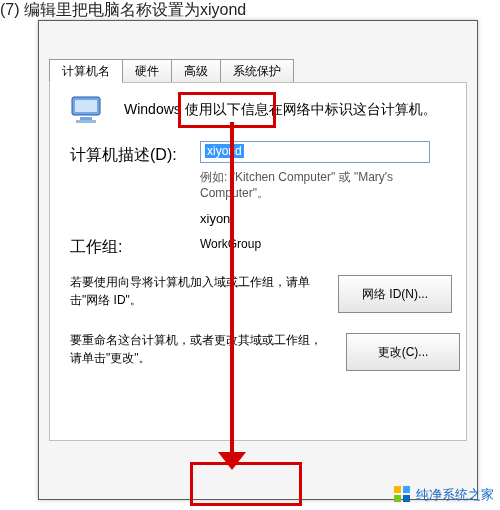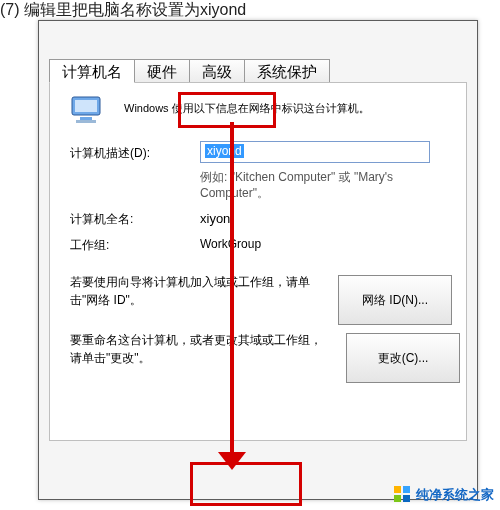--- a/index.html
+++ b/index.html
@@ -4,49 +4,49 @@
 <style>
   html,body{margin:0;padding:0;font-family:"Microsoft YaHei","SimSun",Tahoma,sans-serif;font-size:12px;color:#000;background:#fff}
   .stage{position:relative;width:500px;height:510px;overflow:hidden}
   .cropline{position:absolute;left:0;top:0;width:430px;font-size:16px;color:#222;white-space:nowrap}
   .window{position:absolute;left:38px;top:20px;width:438px;height:478px;background:#f5f5f5;border:1px solid #5c5c5c;box-shadow:0 0 4px rgba(0,0,0,.25)}
   .titlebar{position:relative;height:28px;background:linear-gradient(#fdfdfd,#e9e9e9);border-bottom:1px solid #c9c9c9}
   .titlebar .title{position:absolute;left:10px;top:6px;font-size:12px;color:#000}
   .closebtn{position:absolute;right:6px;top:3px;width:46px;height:20px;background:linear-gradient(#e97a74,#c94038);border:1px solid #8a2520;border-radius:3px;display:flex;align-items:center;justify-content:center;cursor:pointer}
   .closebtn svg{display:block}
   .tabs{position:absolute;left:10px;top:38px;display:flex;height:24px}
-  .tab{border:1px solid #9a9a9a;border-bottom:none;padding:3px 12px 0;margin-right:-1px;background:linear-gradient(#fdfdfd,#ececec);color:#000;cursor:pointer;font-size:15px}
+  .tab{border:1px solid #9a9a9a;border-bottom:none;padding:3px 12px 0;margin-right:-1px;background:linear-gradient(#fdfdfd,#ececec);color:#000;cursor:pointer;font-size:12px}
   .tab.active{background:#fff;border-bottom:1px solid #fff;position:relative;z-index:2}
   .pane{position:absolute;left:10px;right:10px;top:61px;bottom:58px;border:1px solid #bfbfbf;background:#fff}
   .pcicon{position:absolute;left:20px;top:12px;width:36px;height:32px}
-  .intro{position:absolute;left:74px;top:18px;font-size:11px;color:#000}
-  .lbl{position:absolute;font-size:12px;color:#000}
+  .intro{position:absolute;left:74px;top:18px;font-size:14px;color:#000}
+  .lbl{position:absolute;font-size:16px;color:#000}
   .lbl.desc{left:20px;top:62px}
   .descinput{position:absolute;left:150px;top:58px;width:220px;height:20px;border:1px solid #7a9ccf;background:#fff;padding:0 4px;font-size:12px}
   .descinput .sel{display:inline-block;margin-top:2px;background:#3399ff;color:#fff;padding:0 2px}
   .example{position:absolute;left:150px;top:86px;width:260px;font-size:12px;color:#555;line-height:16px}
   .lbl.full{left:20px;top:128px}
   .val.full{position:absolute;left:150px;top:128px;font-size:13px;color:#000}
   .lbl.wg{left:20px;top:154px}
   .val.wg{position:absolute;left:150px;top:154px;font-size:12px;color:#000}
   .para1{position:absolute;left:20px;top:190px;width:260px;font-size:12px;color:#000;line-height:18px}
   .para2{position:absolute;left:20px;top:248px;width:260px;font-size:12px;color:#000;line-height:18px}
-  .winbtn{position:absolute;height:22px;border:1px solid #8a8a8a;background:linear-gradient(#fefefe,#e5e5e5);font-size:12px;padding:13px 8px;cursor:pointer;display:flex;align-items:center;justify-content:center}
+  .winbtn{position:absolute;height:22px;border:1px solid #8a8a8a;background:linear-gradient(#fefefe,#e5e5e5);font-size:12px;padding:7px 8px;cursor:pointer;display:flex;align-items:center;justify-content:center}
   .btn-netid{right:14px;top:192px;width:96px}
   .btn-change{right:6px;top:250px;width:96px}
   .bottombar{position:absolute;left:0;right:0;bottom:0;height:46px;border-top:1px solid #cfcfcf;background:#f1f1f1}
   .okbtn{position:absolute;left:166px;top:10px;width:80px;height:24px;border:1px solid #707070;background:linear-gradient(#fdfdfd,#e2e2e2);font-size:12px;cursor:pointer;display:flex;align-items:center;justify-content:center}
   
   .hl{position:absolute;border:3px solid #d40000;pointer-events:none}
   .hl.a{left:178px;top:92px;width:92px;height:30px}
   .hl.b{left:190px;top:462px;width:106px;height:38px}
   .arrow{position:absolute;left:230px;top:122px;width:4px;height:340px;background:#d40000;pointer-events:none}
   .arrowhead{position:absolute;left:218px;top:452px;width:0;height:0;border-left:14px solid transparent;border-right:14px solid transparent;border-top:18px solid #d40000;pointer-events:none}
   
-  .wm{position:absolute;right:6px;bottom:6px;display:flex;align-items:center;font-size:13px;color:#1367c4;font-weight:bold}
+  .wm{position:absolute;right:6px;bottom:6px;display:flex;align-items:center;font-size:13px;color:#1367c4;font-weight:normal}
   .wm .logo{width:18px;height:18px;margin-right:4px;position:relative}
   .wm .logo span{position:absolute;width:7px;height:7px}
   .wm .logo .q1{left:0;top:0;background:#ffb400}
   .wm .logo .q2{left:9px;top:0;background:#36a3ff}
   .wm .logo .q3{left:0;top:9px;background:#7cc618}
   .wm .logo .q4{left:9px;top:9px;background:#0b68c1}
 </style>
 </head>
 <body>
 
@@ -75,21 +75,20 @@
       <div class="intro">Windows 使用以下信息在网络中标识这台计算机。</div>
 
       <div class="lbl desc">
         <span>计算机描述(D):</span>
       </div>
       <div class="descinput">
         <span class="sel">xiyond</span>
       </div>
       <div class="example">例如: "Kitchen Computer" 或 "Mary's Computer"。</div>
 
-      <div class="lbl full">计算机全名:</div>
       <div class="val full">xiyon</div>
 
       <div class="lbl wg">工作组:</div>
       <div class="val wg">WorkGroup</div>
 
       <div class="para1">若要使用向导将计算机加入域或工作组，请单击"网络 ID"。</div>
       <div class="winbtn btn-netid">网络 ID(N)...</div>
 
       <div class="para2">要重命名这台计算机，或者更改其域或工作组，请单击"更改"。</div>
       <div class="winbtn btn-change">更改(C)...</div>

